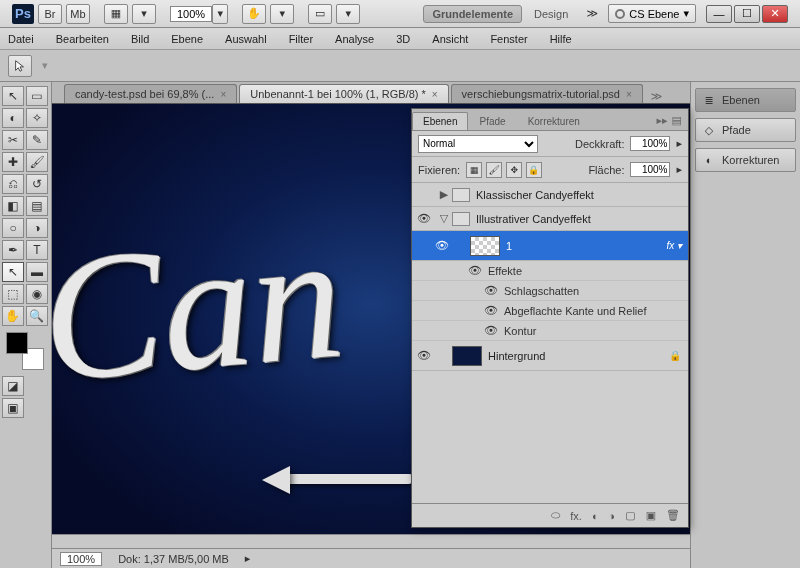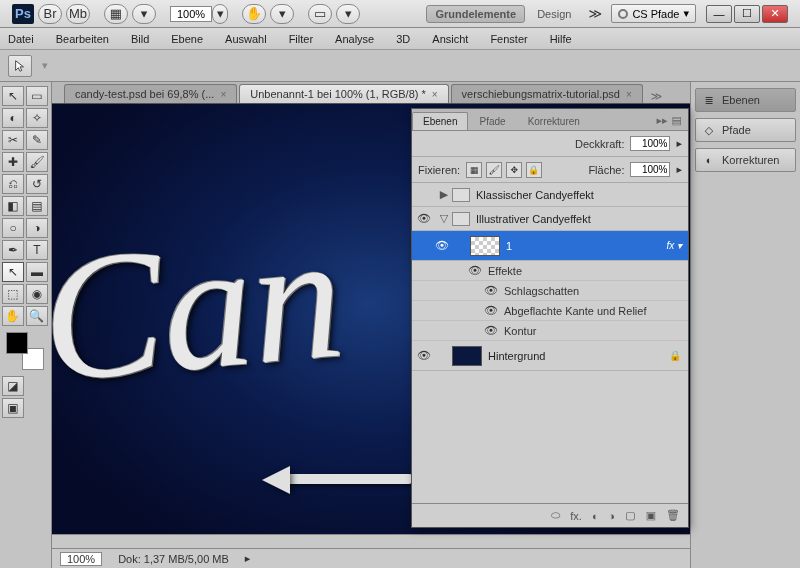--- a/index.html
+++ b/index.html
@@ -1,19 +1,19 @@
 <!DOCTYPE html>
 <html><head>
 <meta charset="utf-8">
 <style>
 *{box-sizing:border-box;margin:0;padding:0;font-family:"Segoe UI",Tahoma,sans-serif;font-size:11px;user-select:none}
 body{background:#b9b9b9;width:800px;height:568px;overflow:hidden;position:relative}
 .titlebar{height:28px;background:linear-gradient(#e8e8e8,#d4d4d4);border-bottom:1px solid #888;display:flex;align-items:center;padding:0 12px;gap:4px}
 .ps-logo{width:22px;height:20px;background:#0a1a33;color:#8ab4f0;font-weight:bold;font-size:13px;display:flex;align-items:center;justify-content:center;border-radius:2px}
-.tb-btn{width:24px;height:20px;background:linear-gradient(#f4f4f4,#dcdcdc);border:1px solid #888;border-radius:10px;display:flex;align-items:center;justify-content:center;font-size:13px;color:#333}
+.tb-btn{width:24px;height:20px;background:linear-gradient(#f4f4f4,#dcdcdc);border:1px solid #888;border-radius:2px;display:flex;align-items:center;justify-content:center;font-size:11px;color:#333}
 .tb-sep{width:6px}
 .tb-drop{display:flex;align-items:center}
 .zoom-box{background:#fff;border:1px solid #888;padding:1px 6px;font-size:11px}
 .work-label{background:linear-gradient(#c8c8c8,#b4b4b4);border:1px solid #888;border-radius:3px;padding:2px 8px;font-weight:bold;color:#555;margin-left:auto}
 .design-label{padding:2px 8px;color:#555}
 .cslive{display:flex;align-items:center;gap:4px;padding:2px 6px;border:1px solid #888;border-radius:2px;background:linear-gradient(#f4f4f4,#dcdcdc)}
 .cslive-dot{width:10px;height:10px;border:2px solid #777;border-radius:50%}
 .win-controls{display:flex;gap:2px;margin-left:6px}
 .win-btn{width:26px;height:18px;border:1px solid #666;border-radius:2px;display:flex;align-items:center;justify-content:center;font-size:11px}
 .win-min{background:linear-gradient(#e8e8e8,#c8c8c8)}
@@ -97,21 +97,21 @@
   <div class="tb-btn">✋</div>
   <div class="tb-btn">▾</div>
   <div class="tb-sep"></div>
   <div class="tb-btn">▭</div>
   <div class="tb-btn">▾</div>
   <div class="work-label">Grundelemente</div>
   <div class="design-label">Design</div>
   <div class="tb-btn" style="border:none;background:none">≫</div>
   <div class="cslive">
     <span class="cslive-dot"></span>
-    <span>CS Pfade</span>
+    <span>CS Ebene</span>
     <span>▾</span>
   </div>
   <div class="win-controls">
     <div class="win-btn win-min">—</div>
     <div class="win-btn win-max">☐</div>
     <div class="win-btn win-close">✕</div>
   </div>
 </div>
 
 <div class="menubar">
@@ -246,20 +246,21 @@
   <div class="lp-tabs">
     <div class="lp-tab active">Ebenen</div>
     <div class="lp-tab">Pfade</div>
     <div class="lp-tab">Korrekturen</div>
     <div class="lp-menu">
         <span>▸▸</span>
         <span>▤</span>
       </div>
   </div>
   <div class="lp-row">
+    <select><option>Normal</option></select>
     <span class="lbl">Deckkraft:</span>
     <input value="100%" style="">
     <span>▸</span>
   </div>
   <div class="lp-row">
     <span>Fixieren:</span>
     <div class="lp-lock">
       <div class="lp-lockicon">▦</div>
       <div class="lp-lockicon">🖌</div>
       <div class="lp-lockicon">✥</div>

